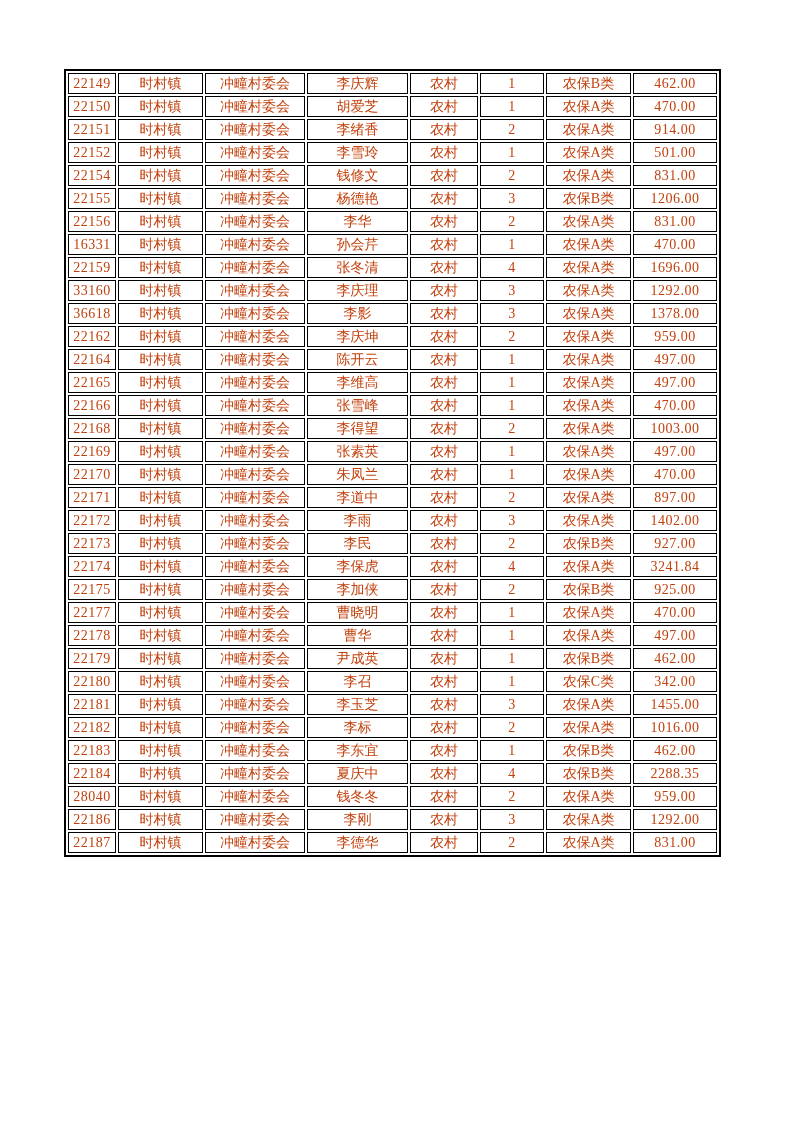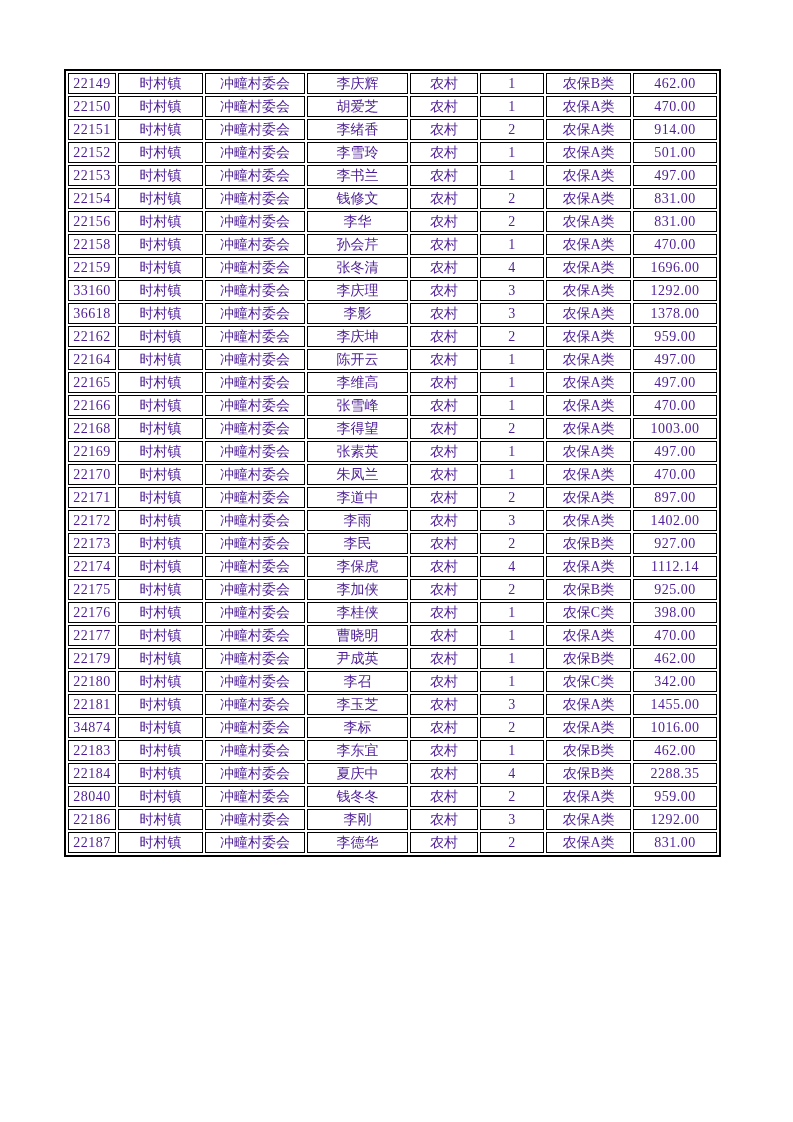--- a/index.html
+++ b/index.html
@@ -7,21 +7,21 @@
     padding: 0;
     background: #ffffff;
   }
   .page {
     position: relative;
     width: 793px;
     height: 1122px;
     background: #ffffff;
     overflow: hidden;
     font-family: "Liberation Serif", "DejaVu Serif", serif;
-    color: #4c1d95;
+    color: #c2410c;
   }
   table.roster {
     position: absolute;
     left: 64px;
     top: 69px;
     width: 642px;
     table-layout: fixed;
     border-collapse: separate;
     border-spacing: 2px;
     border: 2px solid #000000;
@@ -93,228 +93,228 @@
           <td class="num">22152</td>
           <td>时村镇</td>
           <td>冲疃村委会</td>
           <td>李雪玲</td>
           <td>农村</td>
           <td class="num">1</td>
           <td>农保A类</td>
           <td class="num">501.00</td>
         </tr>
         <tr>
-          <td class="num">22153</td>
-          <td>时村镇</td>
-          <td>冲疃村委会</td>
-          <td>李书兰</td>
+          <td class="num">22154</td>
+          <td>时村镇</td>
+          <td>冲疃村委会</td>
+          <td>钱修文</td>
+          <td>农村</td>
+          <td class="num">2</td>
+          <td>农保A类</td>
+          <td class="num">831.00</td>
+        </tr>
+        <tr>
+          <td class="num">22155</td>
+          <td>时村镇</td>
+          <td>冲疃村委会</td>
+          <td>杨德艳</td>
+          <td>农村</td>
+          <td class="num">3</td>
+          <td>农保B类</td>
+          <td class="num">1206.00</td>
+        </tr>
+        <tr>
+          <td class="num">22156</td>
+          <td>时村镇</td>
+          <td>冲疃村委会</td>
+          <td>李华</td>
+          <td>农村</td>
+          <td class="num">2</td>
+          <td>农保A类</td>
+          <td class="num">831.00</td>
+        </tr>
+        <tr>
+          <td class="num">16331</td>
+          <td>时村镇</td>
+          <td>冲疃村委会</td>
+          <td>孙会芹</td>
+          <td>农村</td>
+          <td class="num">1</td>
+          <td>农保A类</td>
+          <td class="num">470.00</td>
+        </tr>
+        <tr>
+          <td class="num">22159</td>
+          <td>时村镇</td>
+          <td>冲疃村委会</td>
+          <td>张冬清</td>
+          <td>农村</td>
+          <td class="num">4</td>
+          <td>农保A类</td>
+          <td class="num">1696.00</td>
+        </tr>
+        <tr>
+          <td class="num">33160</td>
+          <td>时村镇</td>
+          <td>冲疃村委会</td>
+          <td>李庆理</td>
+          <td>农村</td>
+          <td class="num">3</td>
+          <td>农保A类</td>
+          <td class="num">1292.00</td>
+        </tr>
+        <tr>
+          <td class="num">36618</td>
+          <td>时村镇</td>
+          <td>冲疃村委会</td>
+          <td>李影</td>
+          <td>农村</td>
+          <td class="num">3</td>
+          <td>农保A类</td>
+          <td class="num">1378.00</td>
+        </tr>
+        <tr>
+          <td class="num">22162</td>
+          <td>时村镇</td>
+          <td>冲疃村委会</td>
+          <td>李庆坤</td>
+          <td>农村</td>
+          <td class="num">2</td>
+          <td>农保A类</td>
+          <td class="num">959.00</td>
+        </tr>
+        <tr>
+          <td class="num">22164</td>
+          <td>时村镇</td>
+          <td>冲疃村委会</td>
+          <td>陈开云</td>
           <td>农村</td>
           <td class="num">1</td>
           <td>农保A类</td>
           <td class="num">497.00</td>
         </tr>
         <tr>
-          <td class="num">22154</td>
-          <td>时村镇</td>
-          <td>冲疃村委会</td>
-          <td>钱修文</td>
-          <td>农村</td>
-          <td class="num">2</td>
-          <td>农保A类</td>
-          <td class="num">831.00</td>
-        </tr>
-        <tr>
-          <td class="num">22156</td>
-          <td>时村镇</td>
-          <td>冲疃村委会</td>
-          <td>李华</td>
-          <td>农村</td>
-          <td class="num">2</td>
-          <td>农保A类</td>
-          <td class="num">831.00</td>
-        </tr>
-        <tr>
-          <td class="num">22158</td>
-          <td>时村镇</td>
-          <td>冲疃村委会</td>
-          <td>孙会芹</td>
+          <td class="num">22165</td>
+          <td>时村镇</td>
+          <td>冲疃村委会</td>
+          <td>李维高</td>
+          <td>农村</td>
+          <td class="num">1</td>
+          <td>农保A类</td>
+          <td class="num">497.00</td>
+        </tr>
+        <tr>
+          <td class="num">22166</td>
+          <td>时村镇</td>
+          <td>冲疃村委会</td>
+          <td>张雪峰</td>
           <td>农村</td>
           <td class="num">1</td>
           <td>农保A类</td>
           <td class="num">470.00</td>
         </tr>
         <tr>
-          <td class="num">22159</td>
-          <td>时村镇</td>
-          <td>冲疃村委会</td>
-          <td>张冬清</td>
+          <td class="num">22168</td>
+          <td>时村镇</td>
+          <td>冲疃村委会</td>
+          <td>李得望</td>
+          <td>农村</td>
+          <td class="num">2</td>
+          <td>农保A类</td>
+          <td class="num">1003.00</td>
+        </tr>
+        <tr>
+          <td class="num">22169</td>
+          <td>时村镇</td>
+          <td>冲疃村委会</td>
+          <td>张素英</td>
+          <td>农村</td>
+          <td class="num">1</td>
+          <td>农保A类</td>
+          <td class="num">497.00</td>
+        </tr>
+        <tr>
+          <td class="num">22170</td>
+          <td>时村镇</td>
+          <td>冲疃村委会</td>
+          <td>朱凤兰</td>
+          <td>农村</td>
+          <td class="num">1</td>
+          <td>农保A类</td>
+          <td class="num">470.00</td>
+        </tr>
+        <tr>
+          <td class="num">22171</td>
+          <td>时村镇</td>
+          <td>冲疃村委会</td>
+          <td>李道中</td>
+          <td>农村</td>
+          <td class="num">2</td>
+          <td>农保A类</td>
+          <td class="num">897.00</td>
+        </tr>
+        <tr>
+          <td class="num">22172</td>
+          <td>时村镇</td>
+          <td>冲疃村委会</td>
+          <td>李雨</td>
+          <td>农村</td>
+          <td class="num">3</td>
+          <td>农保A类</td>
+          <td class="num">1402.00</td>
+        </tr>
+        <tr>
+          <td class="num">22173</td>
+          <td>时村镇</td>
+          <td>冲疃村委会</td>
+          <td>李民</td>
+          <td>农村</td>
+          <td class="num">2</td>
+          <td>农保B类</td>
+          <td class="num">927.00</td>
+        </tr>
+        <tr>
+          <td class="num">22174</td>
+          <td>时村镇</td>
+          <td>冲疃村委会</td>
+          <td>李保虎</td>
           <td>农村</td>
           <td class="num">4</td>
           <td>农保A类</td>
-          <td class="num">1696.00</td>
-        </tr>
-        <tr>
-          <td class="num">33160</td>
-          <td>时村镇</td>
-          <td>冲疃村委会</td>
-          <td>李庆理</td>
-          <td>农村</td>
-          <td class="num">3</td>
-          <td>农保A类</td>
-          <td class="num">1292.00</td>
-        </tr>
-        <tr>
-          <td class="num">36618</td>
-          <td>时村镇</td>
-          <td>冲疃村委会</td>
-          <td>李影</td>
-          <td>农村</td>
-          <td class="num">3</td>
-          <td>农保A类</td>
-          <td class="num">1378.00</td>
-        </tr>
-        <tr>
-          <td class="num">22162</td>
-          <td>时村镇</td>
-          <td>冲疃村委会</td>
-          <td>李庆坤</td>
-          <td>农村</td>
-          <td class="num">2</td>
-          <td>农保A类</td>
-          <td class="num">959.00</td>
-        </tr>
-        <tr>
-          <td class="num">22164</td>
-          <td>时村镇</td>
-          <td>冲疃村委会</td>
-          <td>陈开云</td>
+          <td class="num">3241.84</td>
+        </tr>
+        <tr>
+          <td class="num">22175</td>
+          <td>时村镇</td>
+          <td>冲疃村委会</td>
+          <td>李加侠</td>
+          <td>农村</td>
+          <td class="num">2</td>
+          <td>农保B类</td>
+          <td class="num">925.00</td>
+        </tr>
+        <tr>
+          <td class="num">22177</td>
+          <td>时村镇</td>
+          <td>冲疃村委会</td>
+          <td>曹晓明</td>
+          <td>农村</td>
+          <td class="num">1</td>
+          <td>农保A类</td>
+          <td class="num">470.00</td>
+        </tr>
+        <tr>
+          <td class="num">22178</td>
+          <td>时村镇</td>
+          <td>冲疃村委会</td>
+          <td>曹华</td>
           <td>农村</td>
           <td class="num">1</td>
           <td>农保A类</td>
           <td class="num">497.00</td>
-        </tr>
-        <tr>
-          <td class="num">22165</td>
-          <td>时村镇</td>
-          <td>冲疃村委会</td>
-          <td>李维高</td>
-          <td>农村</td>
-          <td class="num">1</td>
-          <td>农保A类</td>
-          <td class="num">497.00</td>
-        </tr>
-        <tr>
-          <td class="num">22166</td>
-          <td>时村镇</td>
-          <td>冲疃村委会</td>
-          <td>张雪峰</td>
-          <td>农村</td>
-          <td class="num">1</td>
-          <td>农保A类</td>
-          <td class="num">470.00</td>
-        </tr>
-        <tr>
-          <td class="num">22168</td>
-          <td>时村镇</td>
-          <td>冲疃村委会</td>
-          <td>李得望</td>
-          <td>农村</td>
-          <td class="num">2</td>
-          <td>农保A类</td>
-          <td class="num">1003.00</td>
-        </tr>
-        <tr>
-          <td class="num">22169</td>
-          <td>时村镇</td>
-          <td>冲疃村委会</td>
-          <td>张素英</td>
-          <td>农村</td>
-          <td class="num">1</td>
-          <td>农保A类</td>
-          <td class="num">497.00</td>
-        </tr>
-        <tr>
-          <td class="num">22170</td>
-          <td>时村镇</td>
-          <td>冲疃村委会</td>
-          <td>朱凤兰</td>
-          <td>农村</td>
-          <td class="num">1</td>
-          <td>农保A类</td>
-          <td class="num">470.00</td>
-        </tr>
-        <tr>
-          <td class="num">22171</td>
-          <td>时村镇</td>
-          <td>冲疃村委会</td>
-          <td>李道中</td>
-          <td>农村</td>
-          <td class="num">2</td>
-          <td>农保A类</td>
-          <td class="num">897.00</td>
-        </tr>
-        <tr>
-          <td class="num">22172</td>
-          <td>时村镇</td>
-          <td>冲疃村委会</td>
-          <td>李雨</td>
-          <td>农村</td>
-          <td class="num">3</td>
-          <td>农保A类</td>
-          <td class="num">1402.00</td>
-        </tr>
-        <tr>
-          <td class="num">22173</td>
-          <td>时村镇</td>
-          <td>冲疃村委会</td>
-          <td>李民</td>
-          <td>农村</td>
-          <td class="num">2</td>
-          <td>农保B类</td>
-          <td class="num">927.00</td>
-        </tr>
-        <tr>
-          <td class="num">22174</td>
-          <td>时村镇</td>
-          <td>冲疃村委会</td>
-          <td>李保虎</td>
-          <td>农村</td>
-          <td class="num">4</td>
-          <td>农保A类</td>
-          <td class="num">1112.14</td>
-        </tr>
-        <tr>
-          <td class="num">22175</td>
-          <td>时村镇</td>
-          <td>冲疃村委会</td>
-          <td>李加侠</td>
-          <td>农村</td>
-          <td class="num">2</td>
-          <td>农保B类</td>
-          <td class="num">925.00</td>
-        </tr>
-        <tr>
-          <td class="num">22176</td>
-          <td>时村镇</td>
-          <td>冲疃村委会</td>
-          <td>李桂侠</td>
-          <td>农村</td>
-          <td class="num">1</td>
-          <td>农保C类</td>
-          <td class="num">398.00</td>
-        </tr>
-        <tr>
-          <td class="num">22177</td>
-          <td>时村镇</td>
-          <td>冲疃村委会</td>
-          <td>曹晓明</td>
-          <td>农村</td>
-          <td class="num">1</td>
-          <td>农保A类</td>
-          <td class="num">470.00</td>
         </tr>
         <tr>
           <td class="num">22179</td>
           <td>时村镇</td>
           <td>冲疃村委会</td>
           <td>尹成英</td>
           <td>农村</td>
           <td class="num">1</td>
           <td>农保B类</td>
           <td class="num">462.00</td>
@@ -333,21 +333,21 @@
           <td class="num">22181</td>
           <td>时村镇</td>
           <td>冲疃村委会</td>
           <td>李玉芝</td>
           <td>农村</td>
           <td class="num">3</td>
           <td>农保A类</td>
           <td class="num">1455.00</td>
         </tr>
         <tr>
-          <td class="num">34874</td>
+          <td class="num">22182</td>
           <td>时村镇</td>
           <td>冲疃村委会</td>
           <td>李标</td>
           <td>农村</td>
           <td class="num">2</td>
           <td>农保A类</td>
           <td class="num">1016.00</td>
         </tr>
         <tr>
           <td class="num">22183</td>

